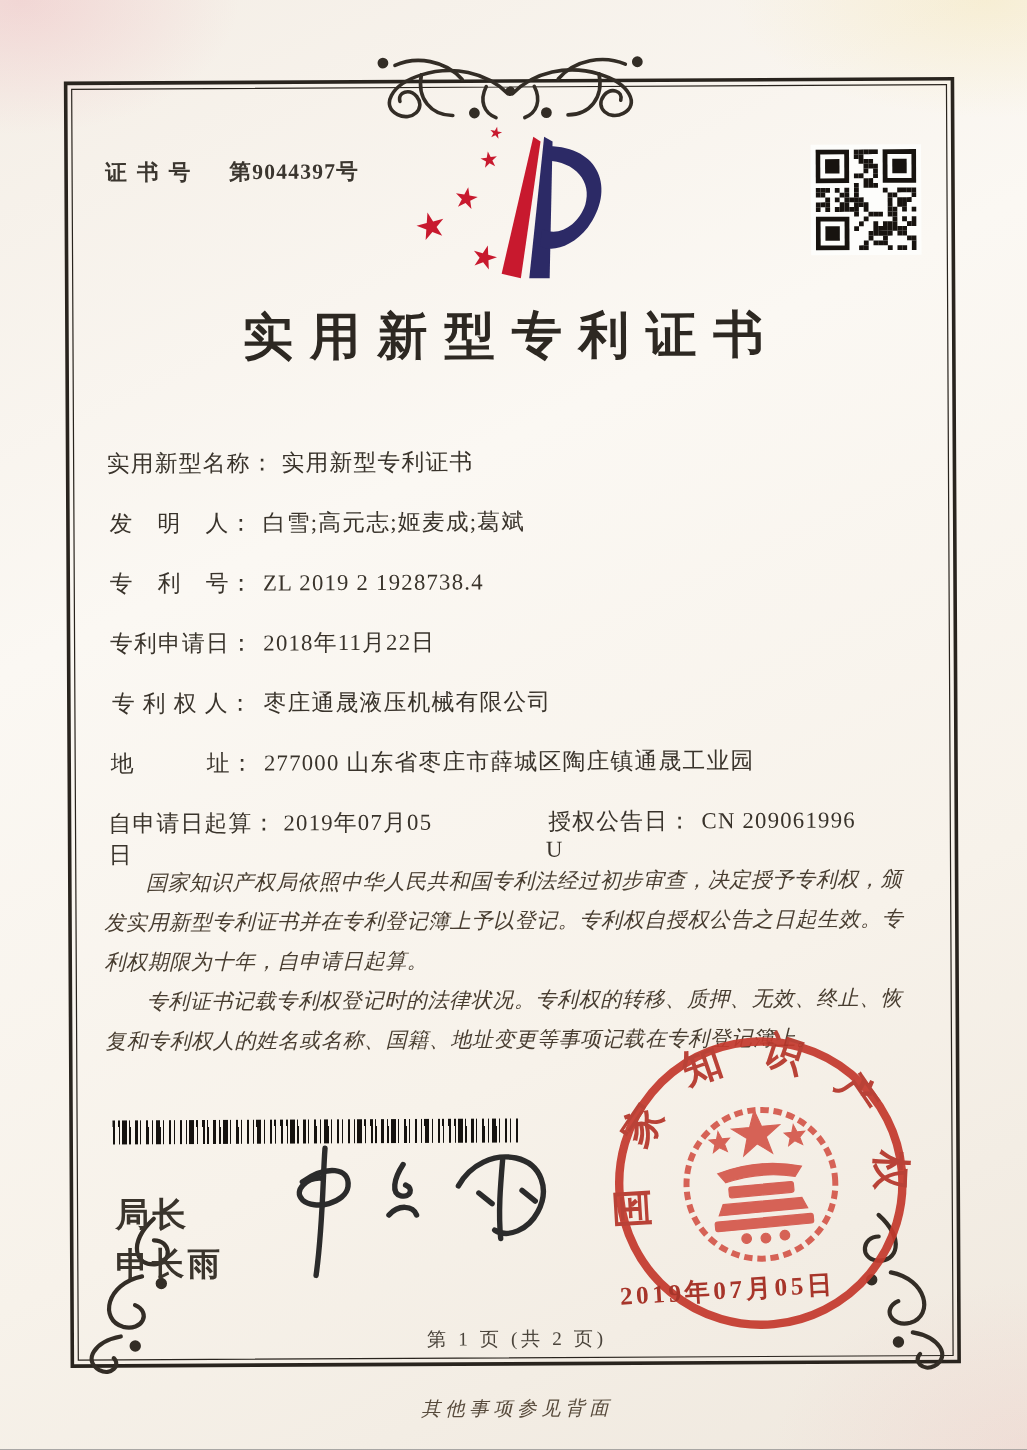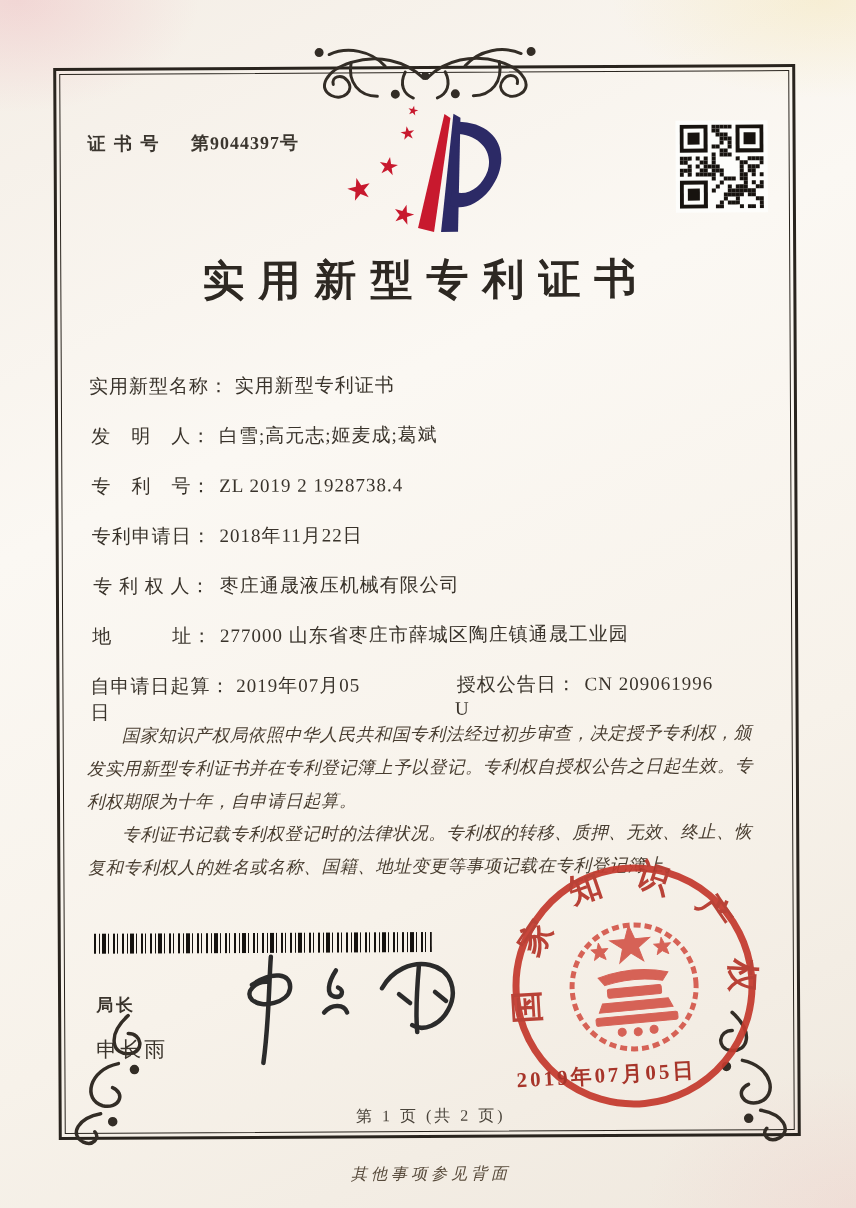--- a/index.html
+++ b/index.html
@@ -50,24 +50,24 @@
 
   .barcode { position:absolute; left:92px; top:932px; width:338px; height:20px;
     background:repeating-linear-gradient(90deg,
       #15120f 0 2px,  transparent 2px 5px,
       #15120f 5px 6px, transparent 6px 8px,
       #15120f 8px 12px, transparent 12px 14px,
       #15120f 14px 15px, transparent 15px 19px,
       #15120f 19px 21px, transparent 21px 23px,
       #15120f 23px 24px, transparent 24px 28px); }
 
-  .director-title { position:absolute; left:94px; top:992px; font-size:17px;
+  .director-title { position:absolute; left:94px; top:992px; font-size:28px;
                     color:#3a342c; letter-spacing:3px; font-weight:600; }
-  .director-name  { position:absolute; left:94px; top:1034px; font-size:21px;
-                    color:#3a342c; letter-spacing:3px; font-weight:400; }
+  .director-name  { position:absolute; left:94px; top:1034px; font-size:27px;
+                    color:#3a342c; letter-spacing:3px; font-weight:700; }
   .signature { position:absolute; left:212px; top:948px; }
 
   .seal { position:absolute; left:505px; top:860px; width:254px; height:254px;
           opacity:.93; transform:rotate(-5deg); }
   .seal-date { position:absolute; left:514px; top:1062px; font-size:21px; font-weight:700;
                color:#a7352a; letter-spacing:3px; transform:rotate(-3deg); }
 
   .page-no { position:absolute; left:0; right:0; top:1106px; text-align:center;
              font-size:16px; color:#4a443b; letter-spacing:3px; }
   .back-note { position:absolute; left:0; right:0; top:1164px; text-align:center;

